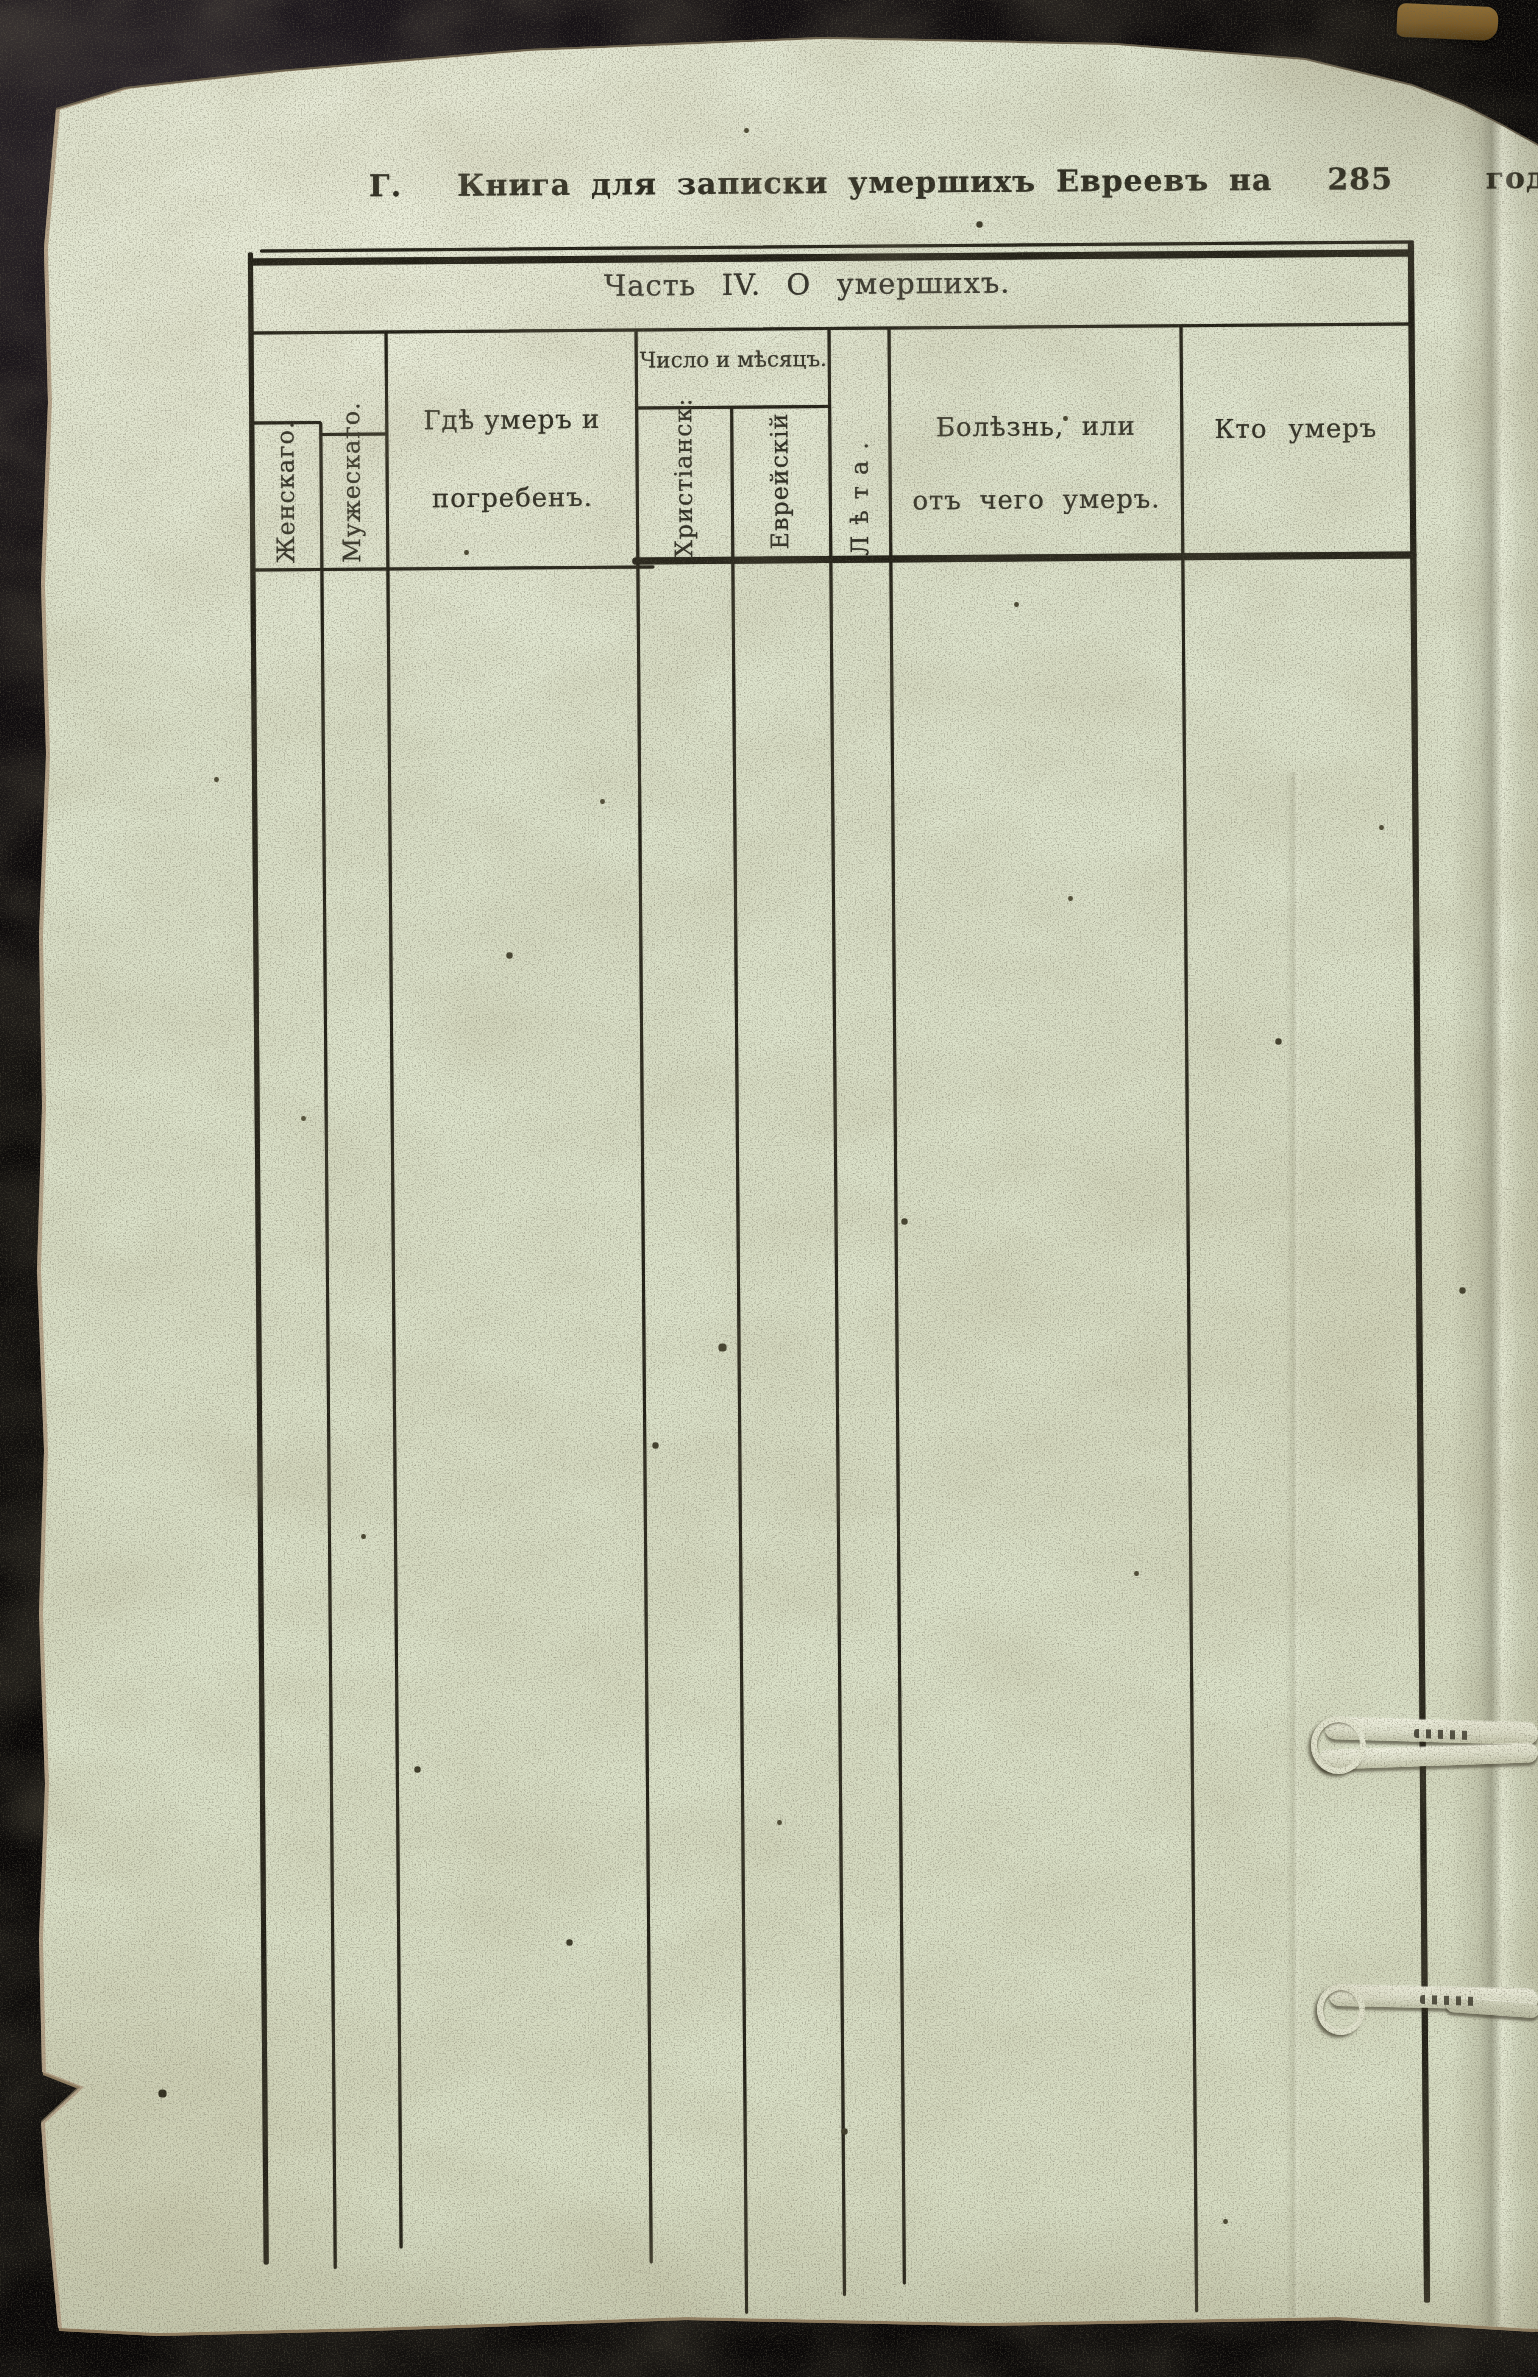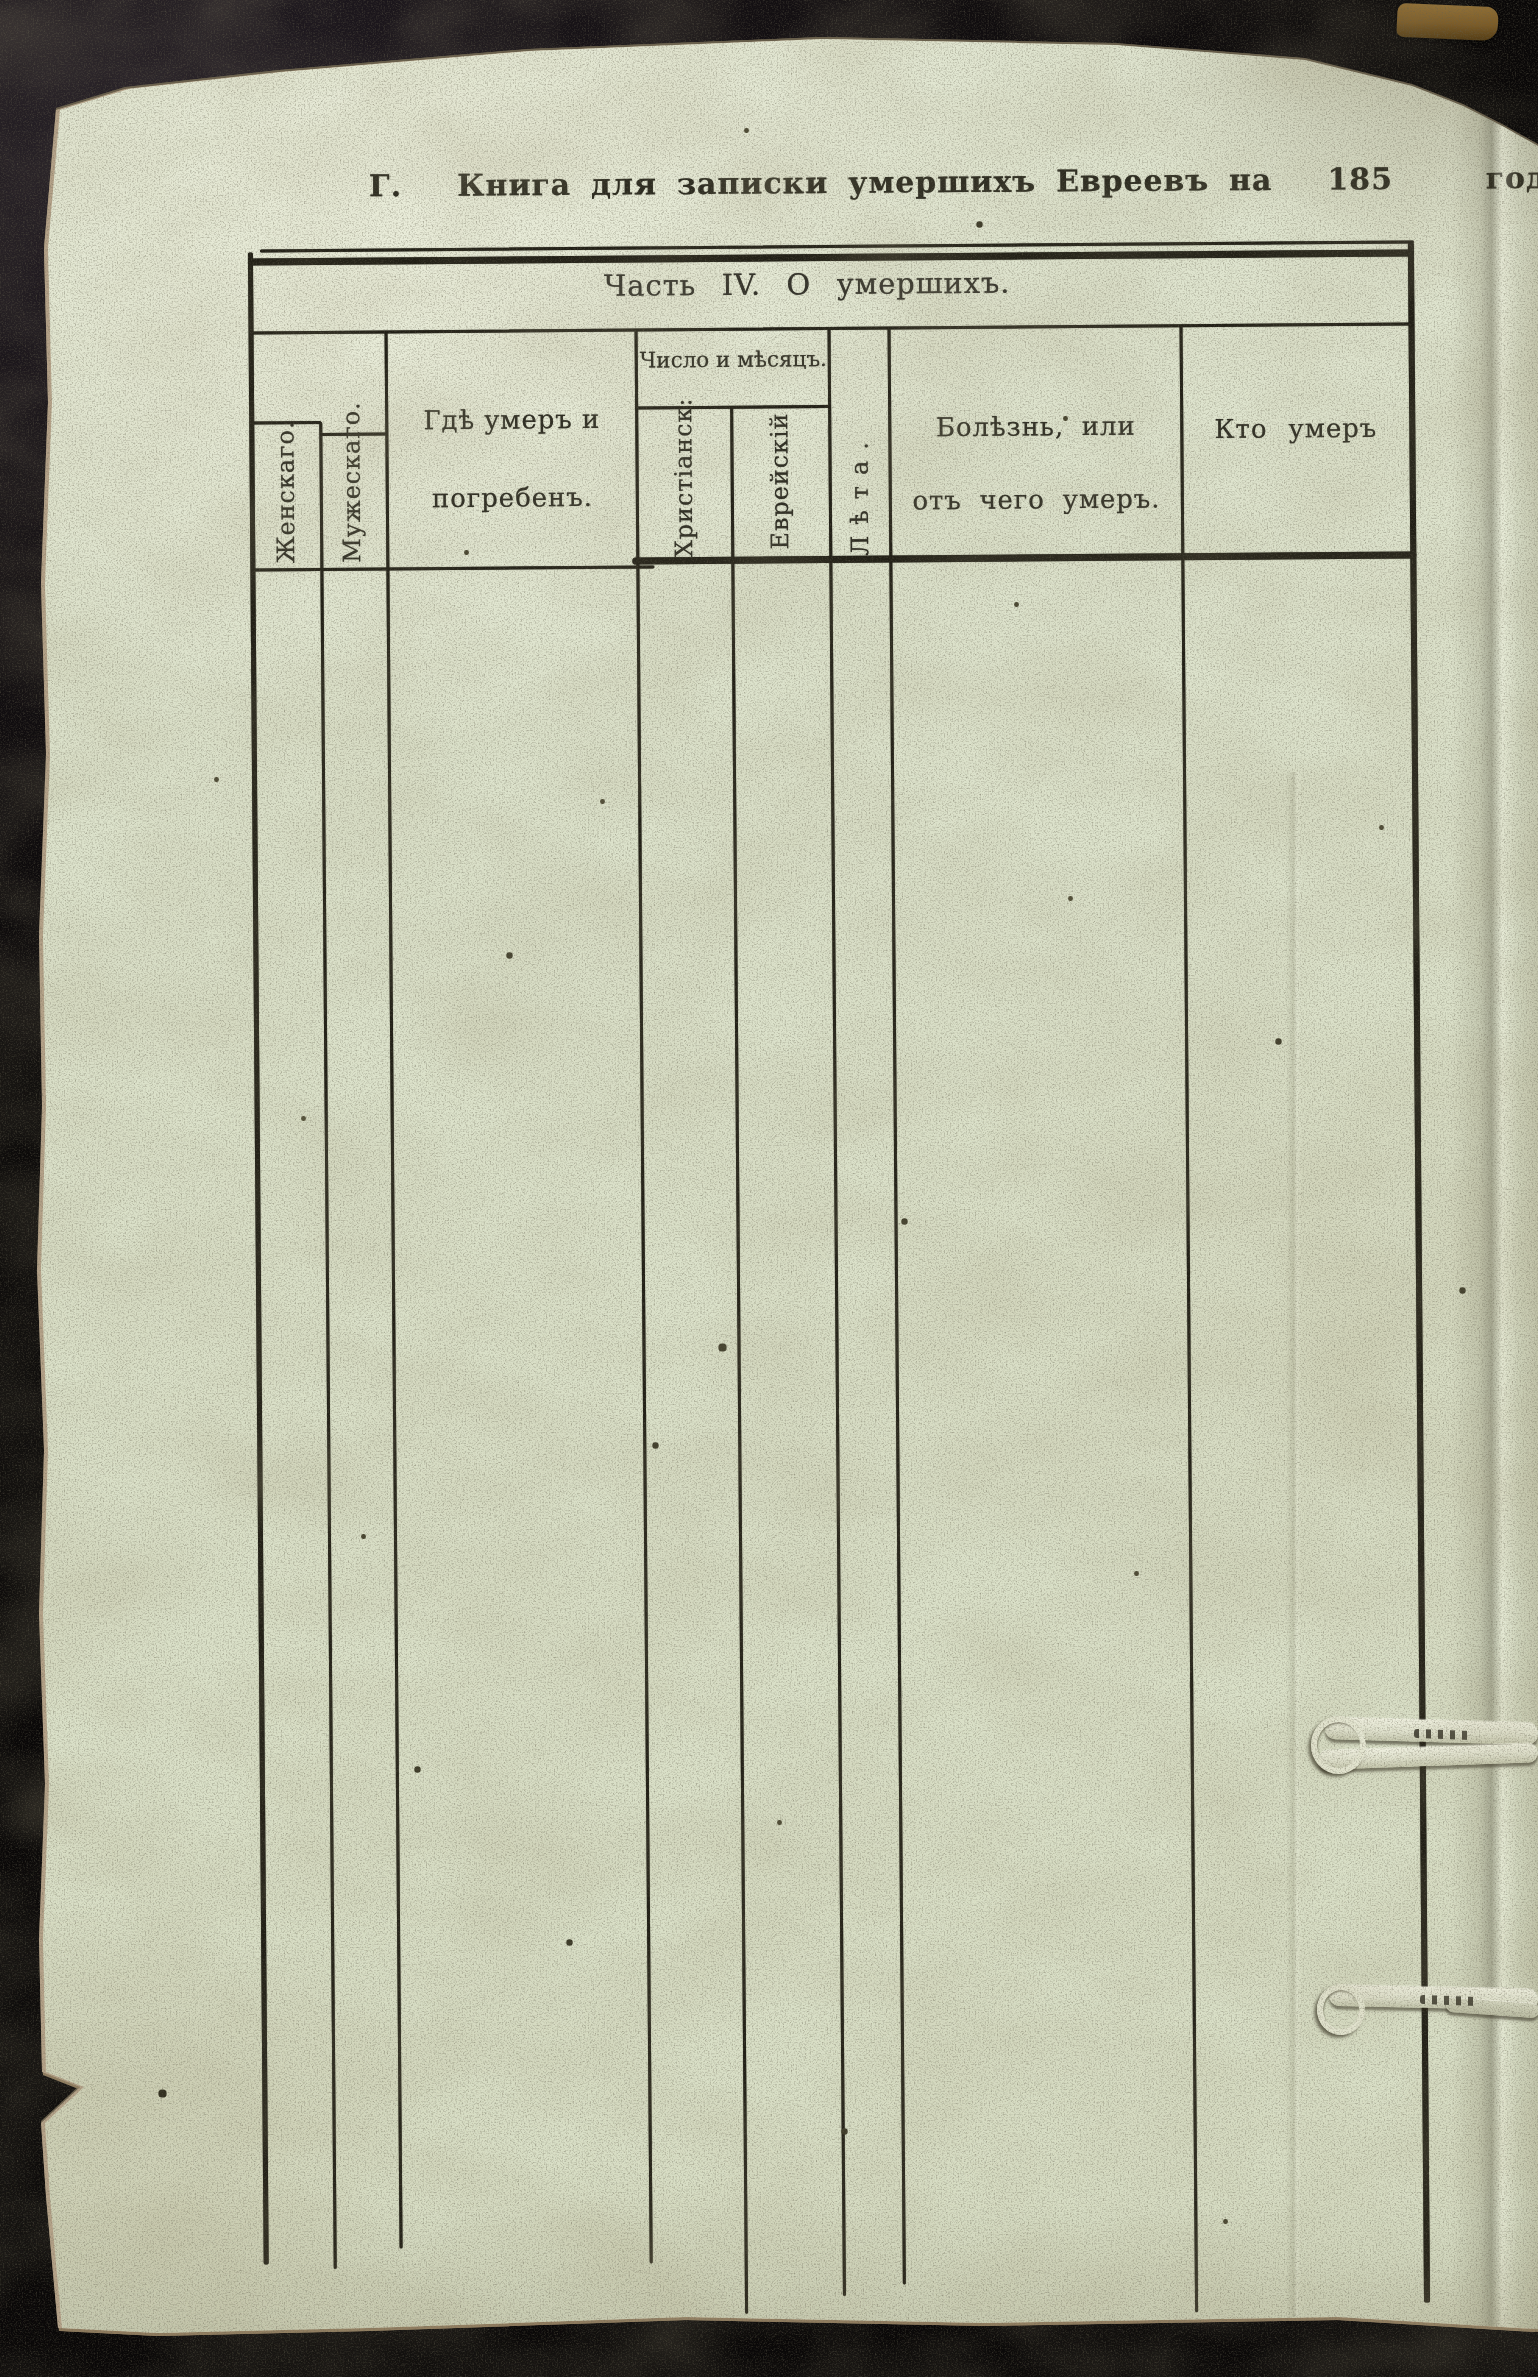--- a/index.html
+++ b/index.html
@@ -136,21 +136,21 @@
   <div class="leather"></div>
 
   <div class="page-wrap">
     <div class="paper">
 
       <div class="title-row">
         <span>Г.</span>
         <span class="gap-year"></span>
         <span>Книга для записки умершихъ Евреевъ на</span>
         <span class="gap-year"></span>
-        <span>185</span>
+        <span>285</span>
         <span class="gap-blank"></span>
         <span>годъ.</span>
       </div>
 
       <div class="table">
 
         <div class="hl" style="left:12px; top:0;  width:1154px; height:2.6px;"></div>
         <div class="hl" style="left:0;  top:8.6px; width:1166px; height:7.7px;"></div>
         <div class="hl" style="left:3.4px; top:82px; width:1162px; height:2.6px;"></div>
         <div class="hl" style="left:386px; top:160px; width:195px; height:2.6px;"></div>

